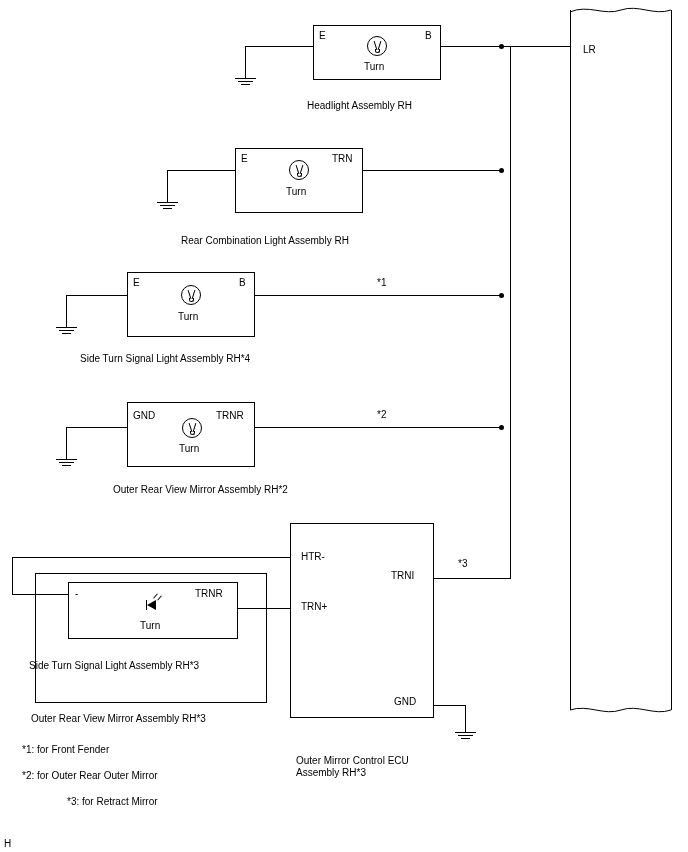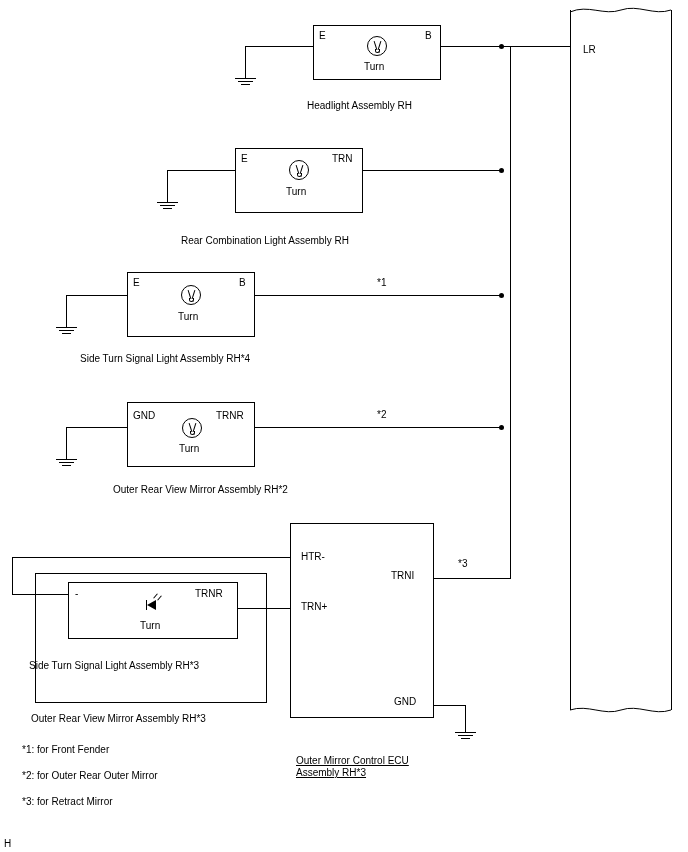--- a/index.html
+++ b/index.html
@@ -220,21 +220,21 @@
   </div>
   <div class="wire h" style="left:255px; top:427px; width:247px;"></div>
   <div class="lbl" style="left:377px; top:409px;">*2</div>
   <div class="dot" style="left:499px; top:425px;"></div>
 
   <div class="box" style="left:290px; top:523px; width:144px; height:195px;"></div>
   <div class="lbl" style="left:301px; top:551px;">HTR-</div>
   <div class="lbl" style="left:301px; top:601px;">TRN+</div>
   <div class="lbl" style="left:391px; top:570px;">TRNI</div>
   <div class="lbl" style="left:394px; top:696px;">GND</div>
-  <div class="lbl" style="left:296px; top:755px; width:150px;text-decoration:underline;"><span style="white-space:pre-line;">Outer Mirror Control ECU
+  <div class="lbl" style="left:296px; top:755px; width:150px;"><span style="white-space:pre-line;">Outer Mirror Control ECU
 Assembly RH*3</span></div>
 
   <div class="wire h" style="left:434px; top:578px; width:77px;"></div>
   <div class="wire v" style="left:510px; top:46px; height:533px;"></div>
   <div class="lbl" style="left:458px; top:558px;">*3</div>
 
   <div class="wire h" style="left:434px; top:705px; width:32px;"></div>
   <div class="wire v" style="left:465px; top:705px; height:27px;"></div>
   <div class="gnd" style="left:455px; top:732px; width:22px; height:10px;">
     <i style="left:0px;  top:0px; width:21px;"></i>
@@ -259,16 +259,16 @@
 
   <div class="wire h" style="left:12px; top:594px; width:57px;"></div>
   <div class="wire v" style="left:12px; top:557px; height:38px;"></div>
   <div class="wire h" style="left:12px; top:557px; width:279px;"></div>
 
   <div class="wire h" style="left:238px; top:608px; width:53px;"></div>
 
 <div style="position: absolute; left: 22px; top: 744px;">
       <div class="footnote" style="margin-bottom: 15px;">*1: for Front Fender</div>
       <div class="footnote" style="margin-bottom: 15px;">*2: for Outer Rear Outer Mirror</div>
-      <div class="footnote" style="margin-bottom: 15px;">*3: for Retract Mirror</div>
+      <div class="footnote" style="margin-bottom: 15px; text-align: right;">*3: for Retract Mirror</div>
     </div>
     <div class="lbl" style="left: 4px; top: 838px;">H</div>
   </div>
 
 </body></html>

